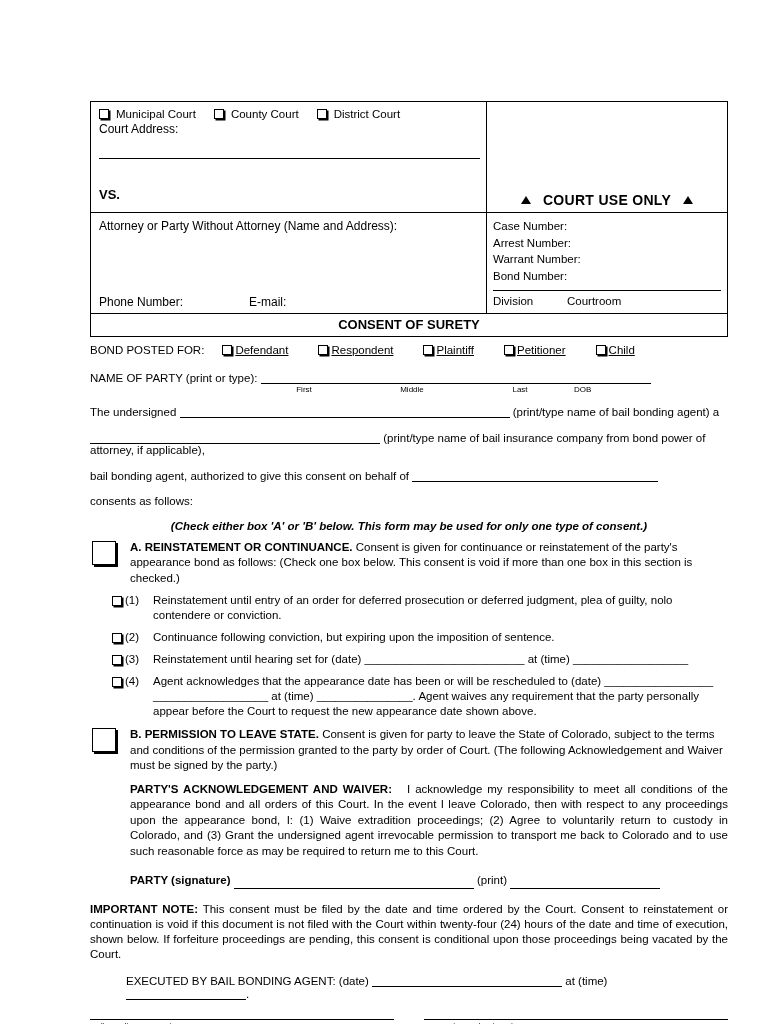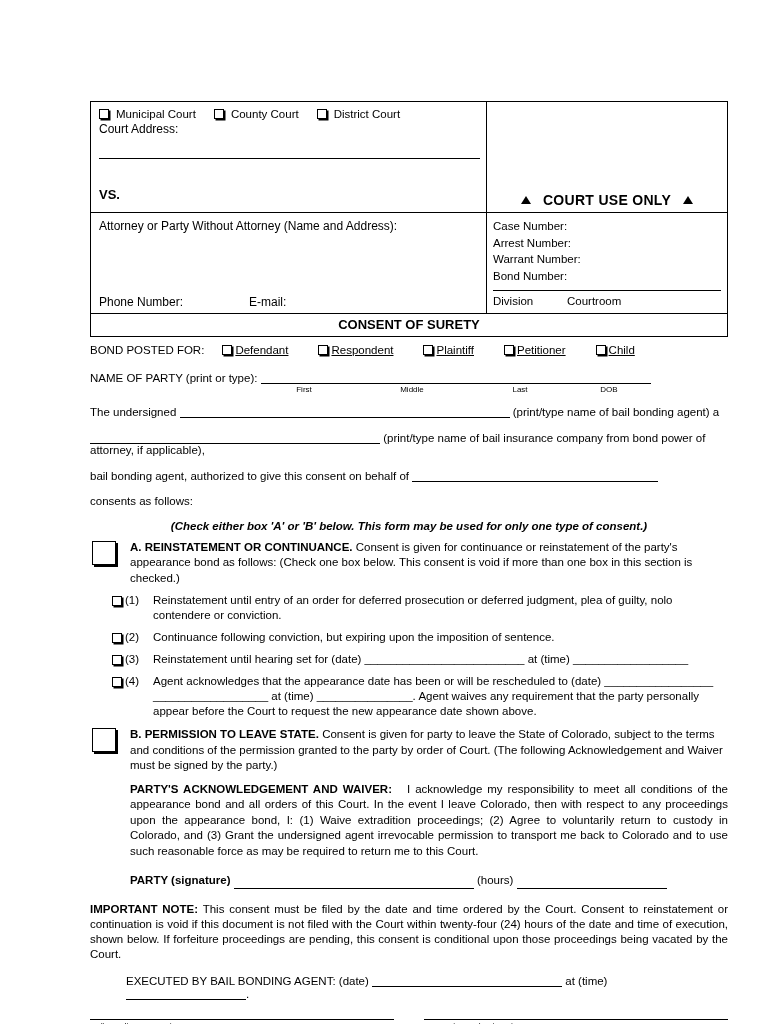--- a/index.html
+++ b/index.html
@@ -195,21 +195,21 @@
     vertical-align: bottom;
     height: 12px;
   }
   .name-cols {
     display: flex;
     font-size: 8px;
     margin-top: 1px;
     padding-left: 160px;
   }
   .name-cols span { width: 108px; text-align: center; }
-  .name-cols span:last-child { width: 70px; text-align: center; }
+  .name-cols span:last-child { width: 70px; text-align: left; }
 
   .fill-line {
     display: inline-block;
     border-bottom: 1px solid #000;
     height: 12px;
     vertical-align: bottom;
   }
 
   .para { margin-top: 11px; font-size: 11.5px; }
   .para2 { margin-top: 13px; font-size: 11.5px; }
@@ -424,21 +424,21 @@
       <div class="section-body">
         <b>B.  PERMISSION TO LEAVE STATE.</b>
         <span>Consent is given for party to leave the State of Colorado, subject to the terms and conditions of the permission granted to the party by order of Court.  (The following Acknowledgement and Waiver must be signed by the party.)</span>
         <div style="margin-top:8px" class="just">
           <b>PARTY'S  ACKNOWLEDGEMENT  AND  WAIVER:</b>
           <span style="margin-left:10px">I acknowledge my responsibility to meet all conditions of the appearance bond and all orders of this Court.  In the event I leave Colorado, then with respect to any proceedings upon the appearance bond, I:  (1) Waive extradition proceedings; (2) Agree to voluntarily return to custody in Colorado, and (3) Grant the undersigned agent irrevocable permission to transport me back to Colorado and to use such reasonable force as may be required to return me to this Court.</span>
         </div>
         <div class="party-sig">
           <b>PARTY (signature)</b>
           <span class="fill-line" style="width:240px"></span>
-          <span>(hours)</span>
+          <span>(print)</span>
           <span class="fill-line" style="width:150px"></span>
         </div>
       </div>
     </div>
 
     <div class="impnote">
       <b>IMPORTANT NOTE:</b>
       <span>This consent must be filed by the date and time ordered by the Court.  Consent to reinstatement or continuation is void if this document is not filed with the Court within twenty-four (24) hours of the date and time of execution, shown below.  If forfeiture proceedings are pending, this consent is conditional upon those proceedings being vacated by the Court.</span>
     </div>
 

